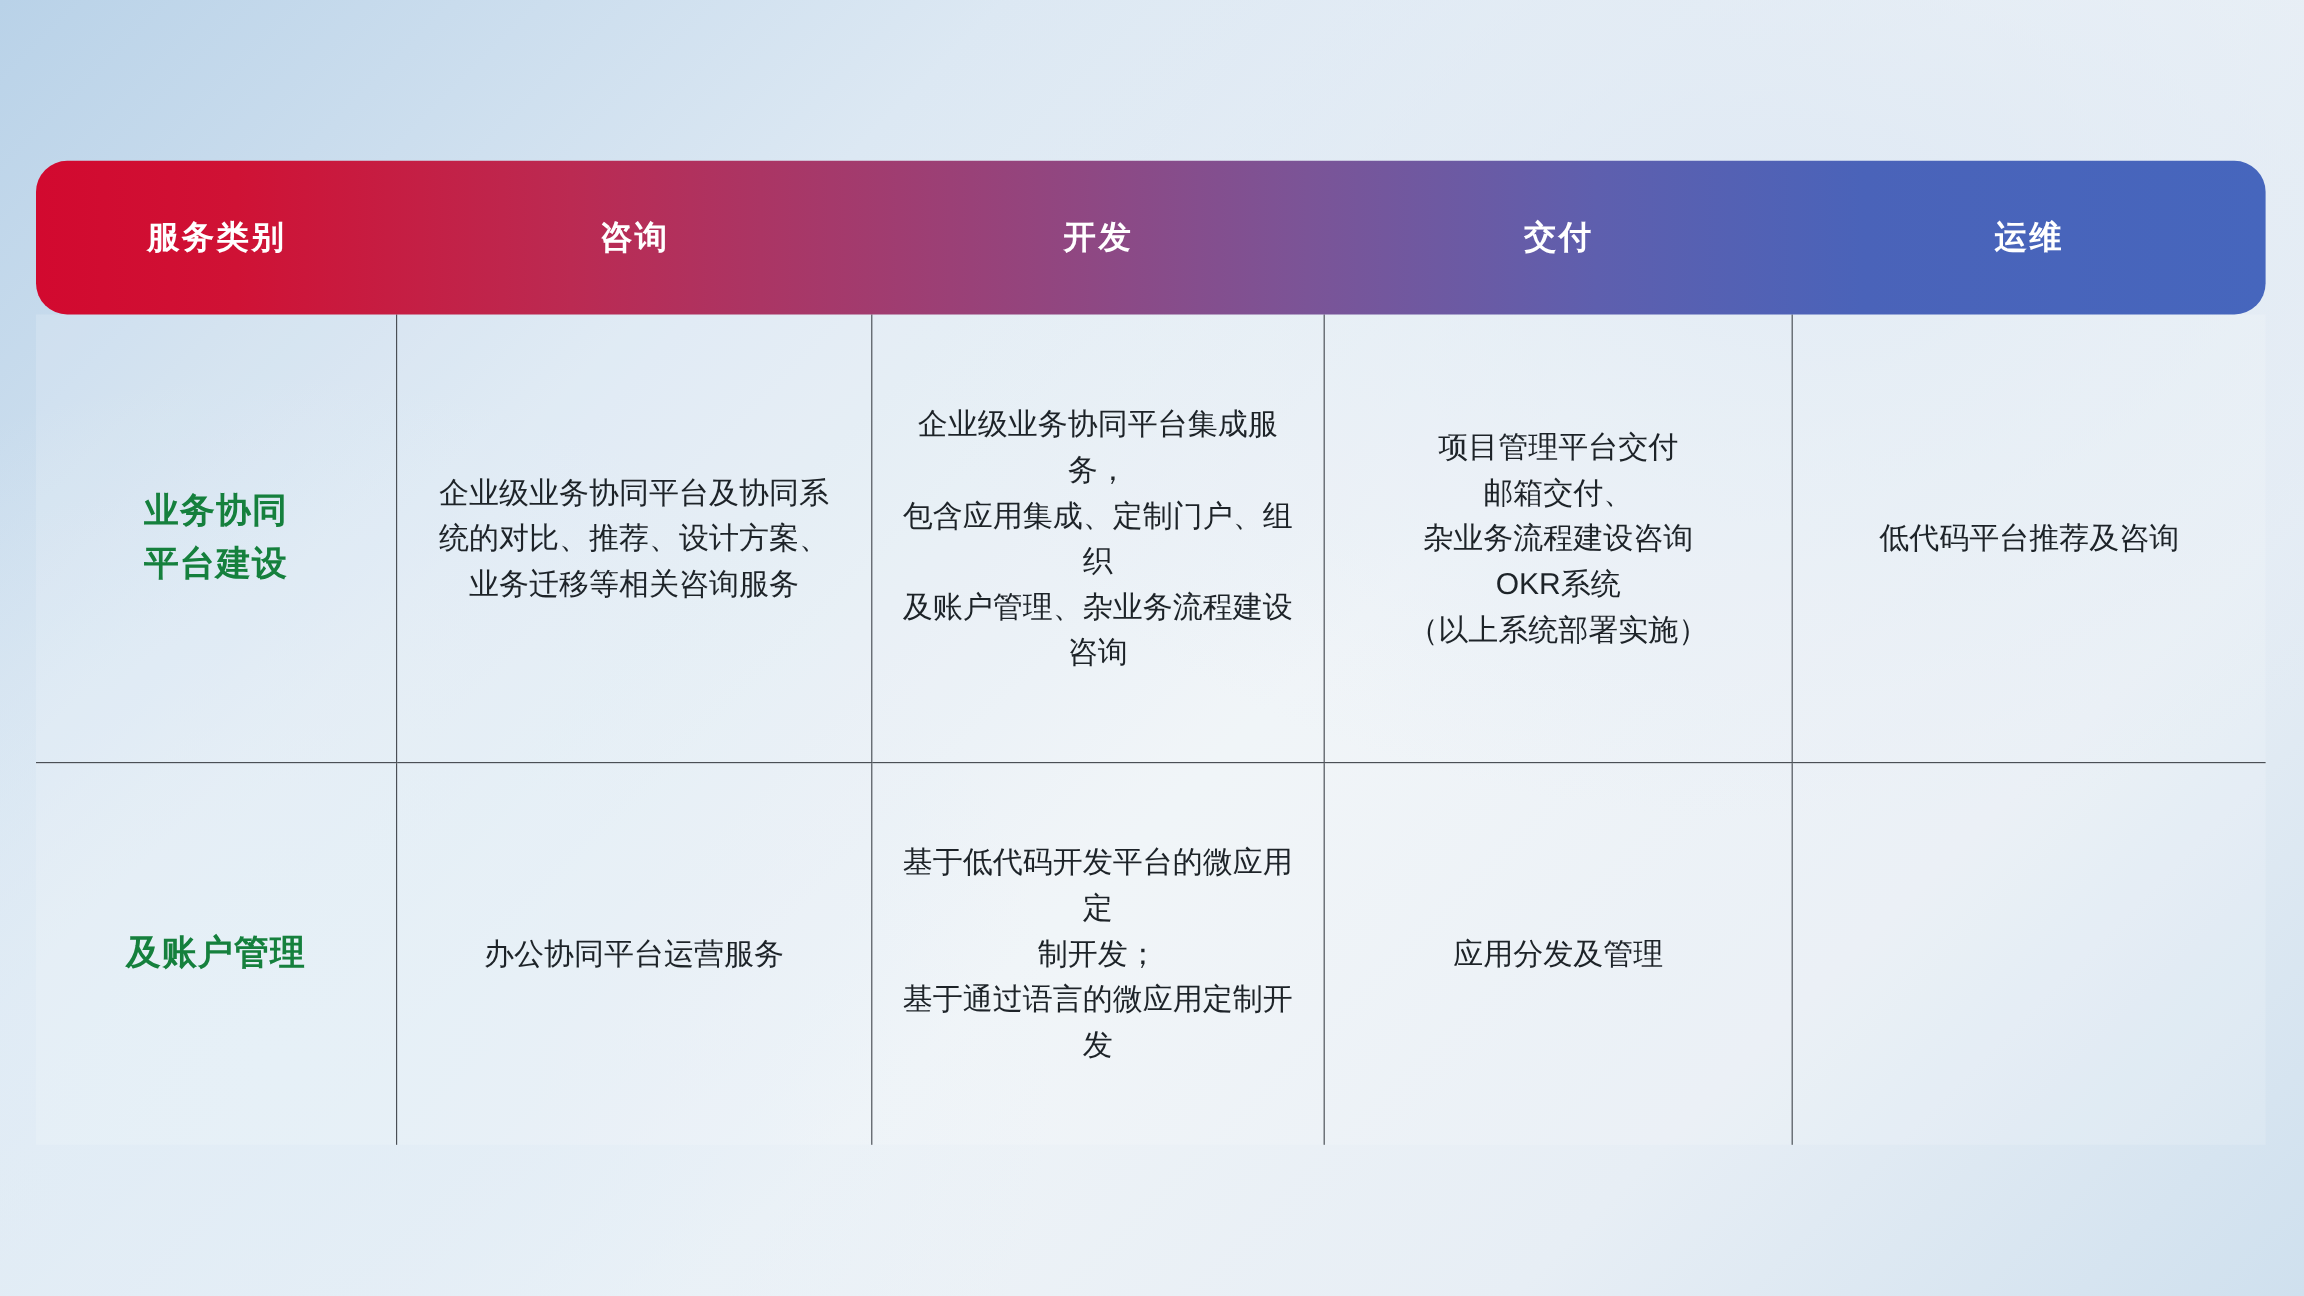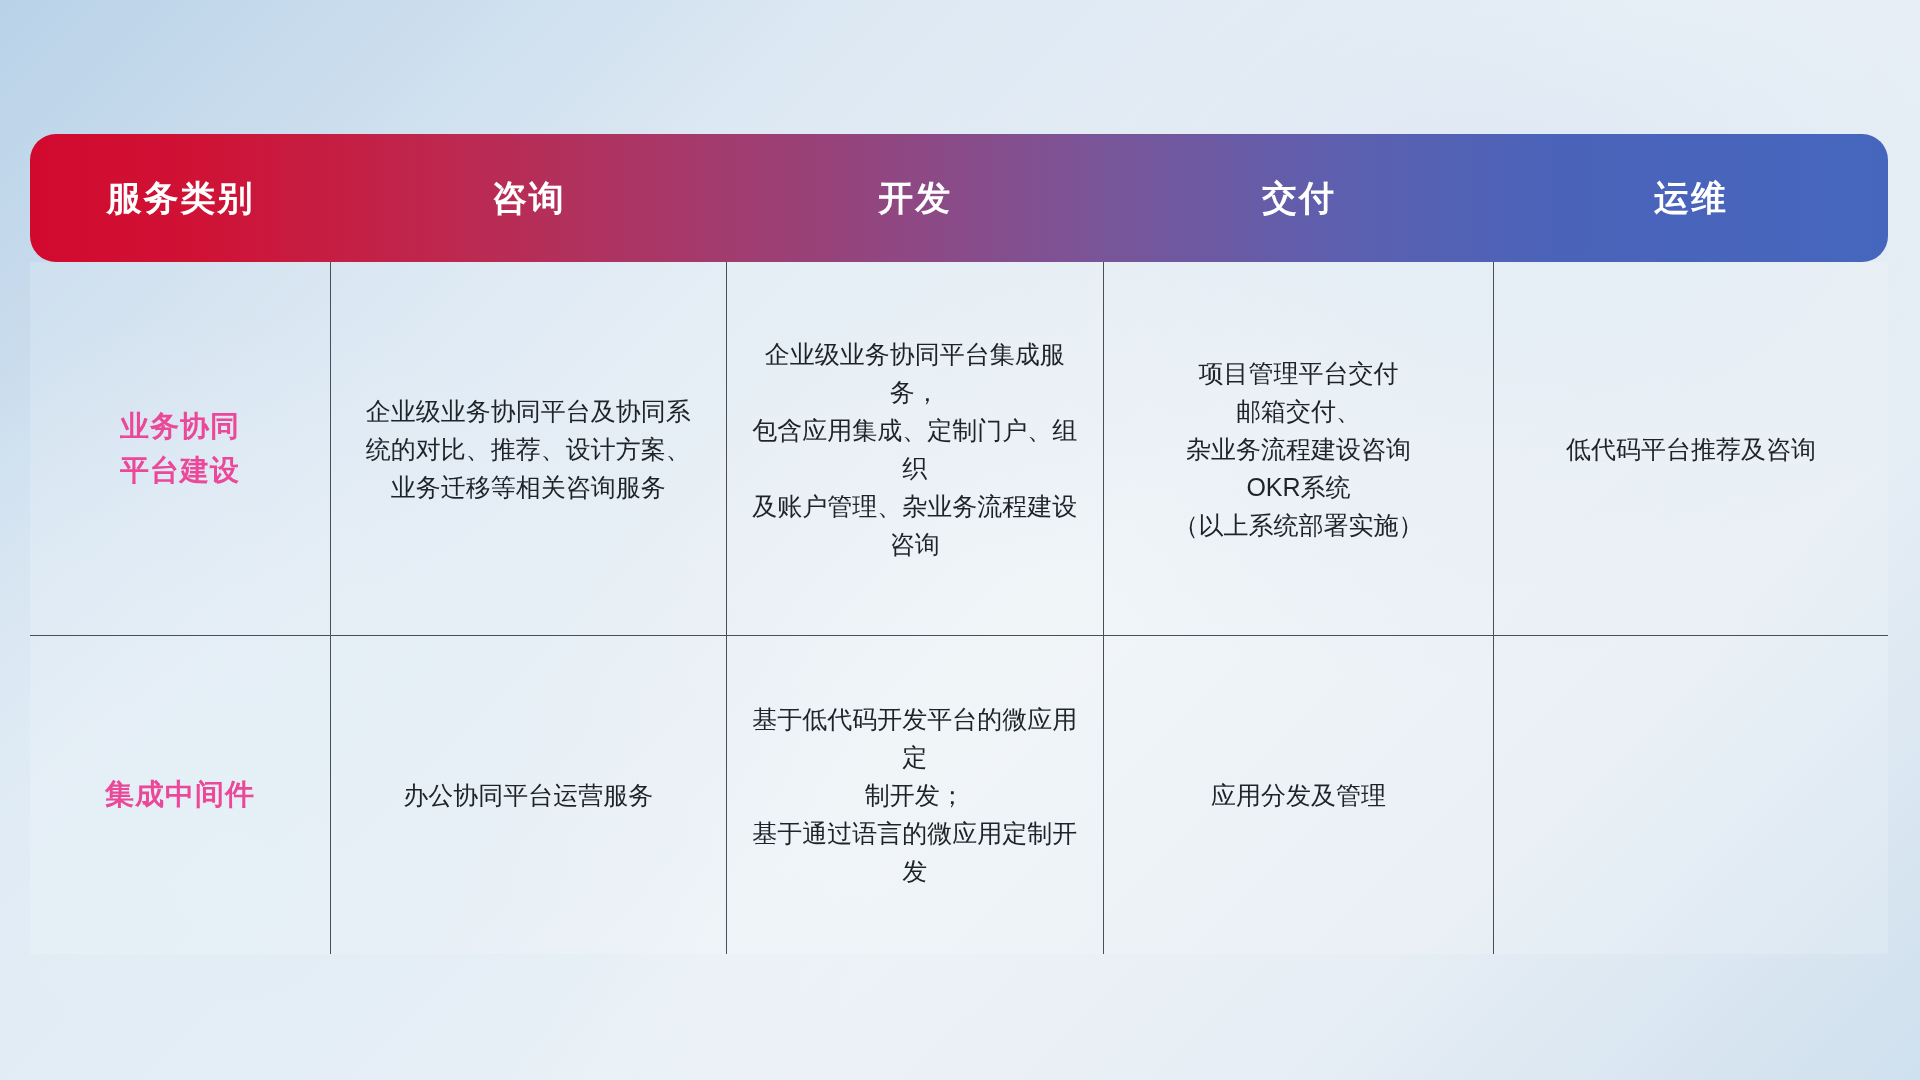--- a/index.html
+++ b/index.html
@@ -40,21 +40,21 @@
   }
 
   
   thead tr {
     height: 128px;
   }
   thead th {
     padding: 0;
     margin: 0;
     color: #ffffff;
-    font-size: 35px;
+    font-size: 27px;
     font-weight: bold;
     letter-spacing: 2px;
     text-align: center;
     vertical-align: middle;
     position: relative;
   }
   .hdr-bg {
     position: absolute;
     left: 0;
     top: 0;
@@ -90,21 +90,21 @@
     border-right: 1.6px solid #4a4f55;
     border-bottom: 1.6px solid #4a4f55;
   }
   tbody tr td:last-child {
     border-right: none;
   }
   tbody tr:last-child td {
     border-bottom: none;
   }
   tbody td.cat {
-    color: #ec4899;
+    color: #15803d;
     font-weight: bold;
     font-size: 29px;
     line-height: 1.5;
     letter-spacing: 1px;
     border-right: 1.6px solid #4a4f55;
   }
   tbody tr:nth-child(1) { height: 246px; }
   tbody tr:nth-child(2) { height: 200px; }
   tbody tr:nth-child(3) { height: 246px; }
 
@@ -160,21 +160,21 @@
 包含应用集成、定制门户、组织
 及账户管理、杂业务流程建设咨询</td>
           <td class="multi">项目管理平台交付
 邮箱交付、
 杂业务流程建设咨询
 OKR系统
 （以上系统部署实施）</td>
           <td class="multi">低代码平台推荐及咨询</td>
         </tr>
         <tr>
-          <td class="cat multi">集成中间件</td>
+          <td class="cat multi">及账户管理</td>
           <td class="multi">办公协同平台运营服务</td>
           <td class="multi">基于低代码开发平台的微应用定
 制开发；
 基于通过语言的微应用定制开发</td>
           <td class="multi">应用分发及管理</td>
           <td class="multi"></td>
         </tr>
       </tbody>
     </table>
   </div>

